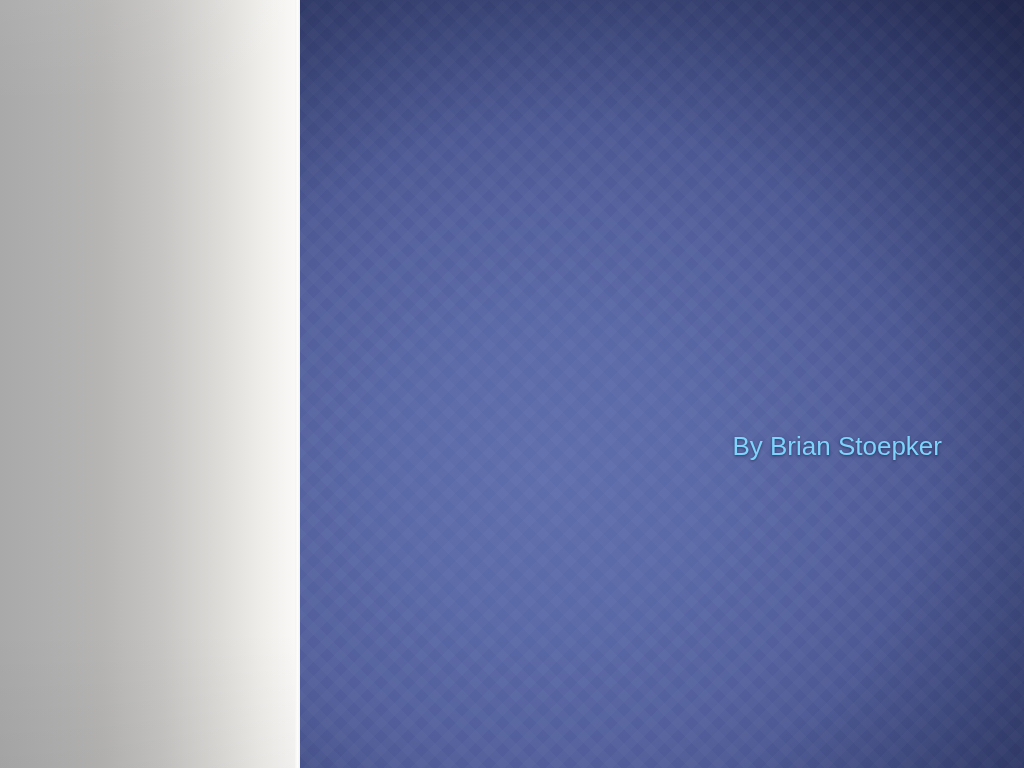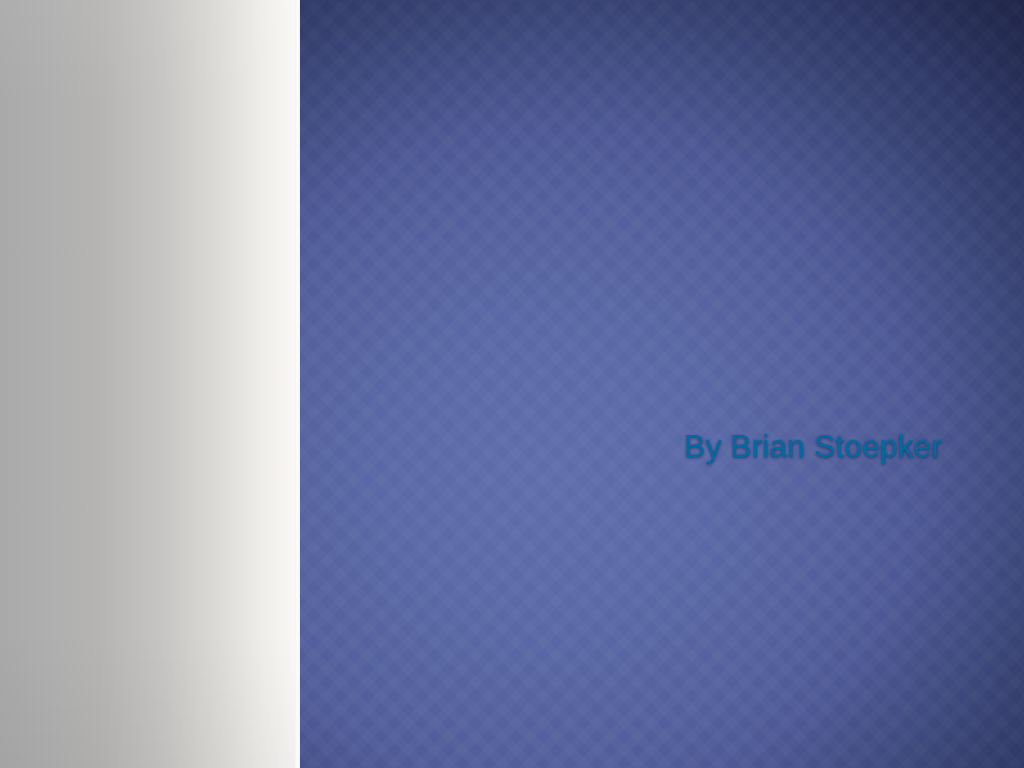--- a/index.html
+++ b/index.html
@@ -143,24 +143,24 @@
     -webkit-text-fill-color: transparent;
     filter: drop-shadow(1px 3px 3px rgba(8,12,34,0.55));
   }
 
   #subtitle {
     position: absolute;
     right: 82px;
     top: 400px;
     width: 560px;
     text-align: right;
-    font-size: 32px;
+    font-size: 26px;
     line-height: 36px;
     font-weight: 400;
-    color: #0369a1;
+    color: #7dd3fc;
     text-shadow: 0 1px 3px rgba(10,14,40,0.55);
   }
 </style>
 </head>
 <body>
 
 <div id="slide">
 
   <div id="left-panel"></div>
   <div id="panel-seam"></div>

